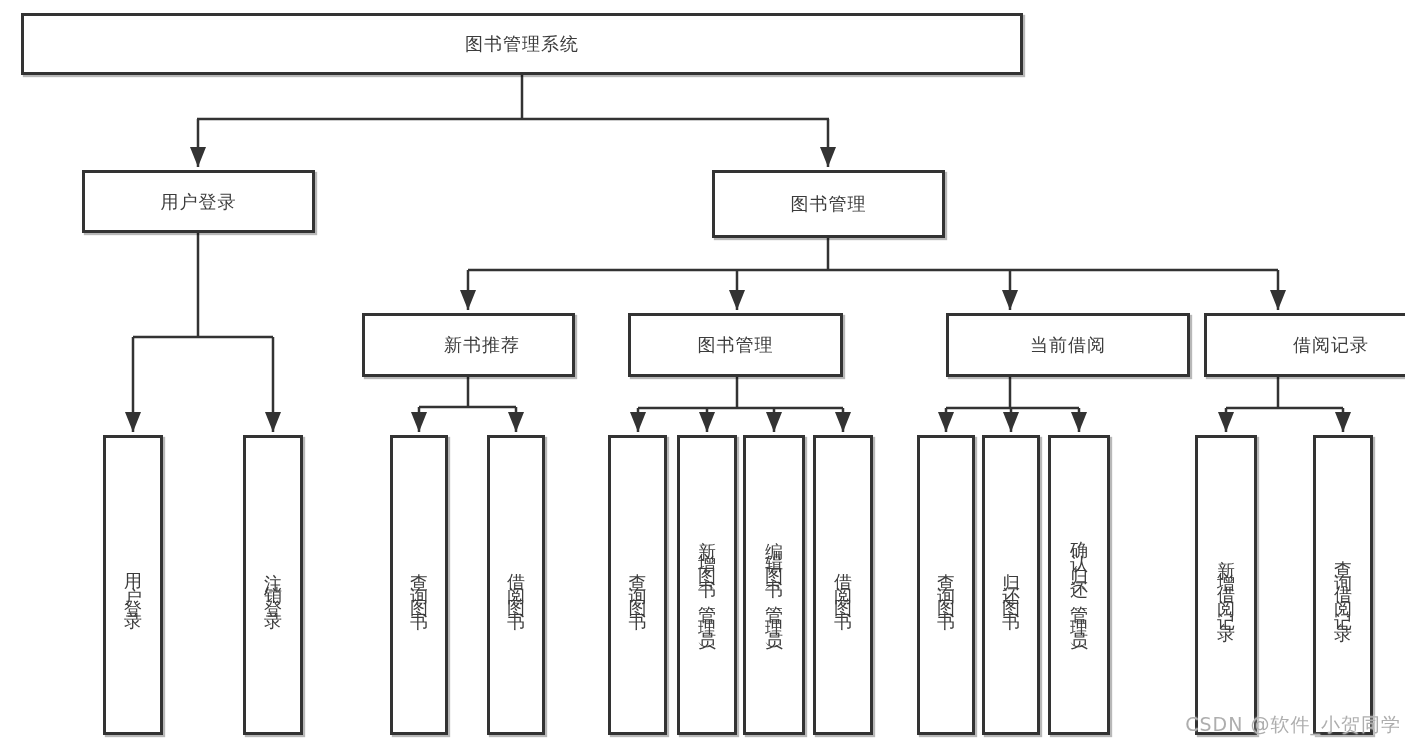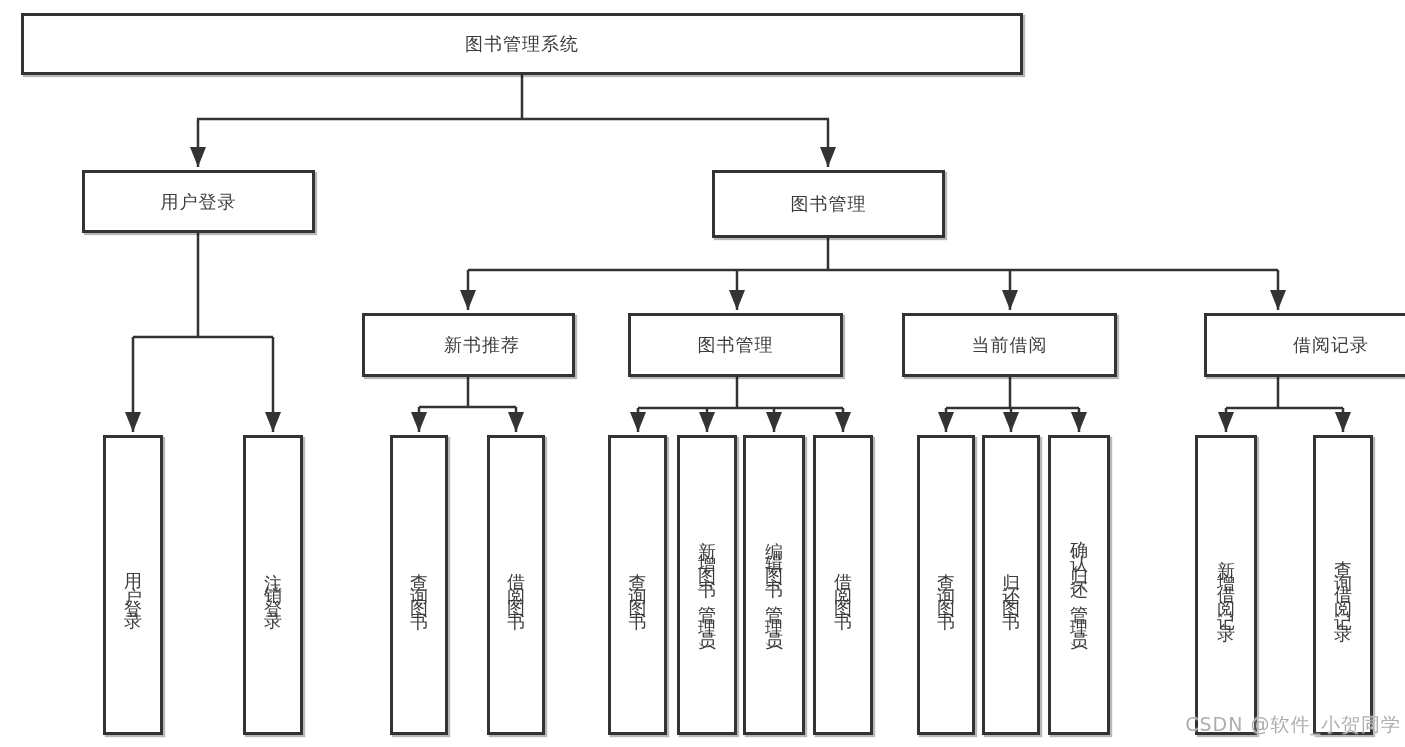--- a/index.html
+++ b/index.html
@@ -122,21 +122,21 @@
     </g>
   </svg>
 
   <div class="node node-h" style="left:21px; top:13px; width:1002px; height:62px;">图书管理系统</div>
 
   <div class="node node-h" style="left:82px; top:170px; width:233px; height:63px;">用户登录</div>
   <div class="node node-h" style="left:712px; top:170px; width:233px; height:68px;text-align:right;">图书管理</div>
 
   <div class="node node-h" style="left:362px; top:313px; width:213px; height:64px;padding-left:27px;">新书推荐</div>
   <div class="node node-h" style="left:628px; top:313px; width:215px; height:64px;">图书管理</div>
-  <div class="node node-h" style="left:902px; top:313px; width:215px; height:64px;">当前借阅</div>
+  <div class="node node-h" style="left:946px; top:313px; width:244px; height:64px;">当前借阅</div>
   <div class="node node-h" style="left:1204px; top:313px; width:254px; height:64px;">借阅记录</div>
 
   <div class="node node-v" style="left:103px; top:435px; width:60px; height:300px;">用户登录</div>
   <div class="node node-v" style="left:243px; top:435px; width:60px; height:300px;">注销登录</div>
 
   <div class="node node-v" style="left:390px; top:435px; width:58px; height:300px;">查询图书</div>
   <div class="node node-v" style="left:487px; top:435px; width:58px; height:300px;">借阅图书</div>
 
   <div class="node node-v" style="left:608px; top:435px; width:59px; height:300px;">查询图书</div>
   <div class="node node-v" style="left:677px; top:435px; width:60px; height:300px;">新增图书（管理员）</div>

